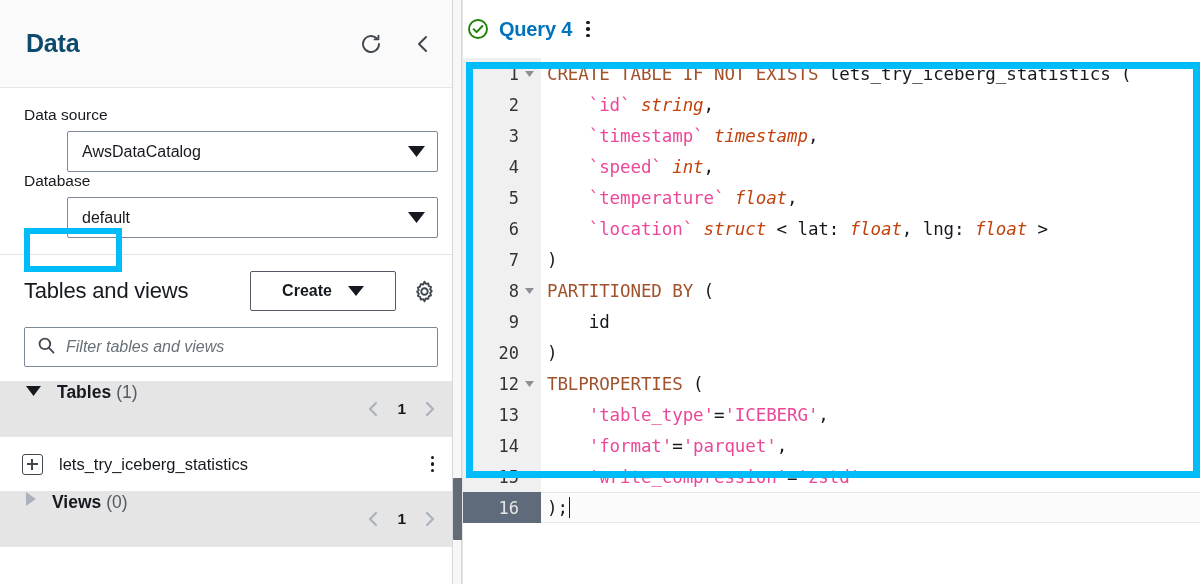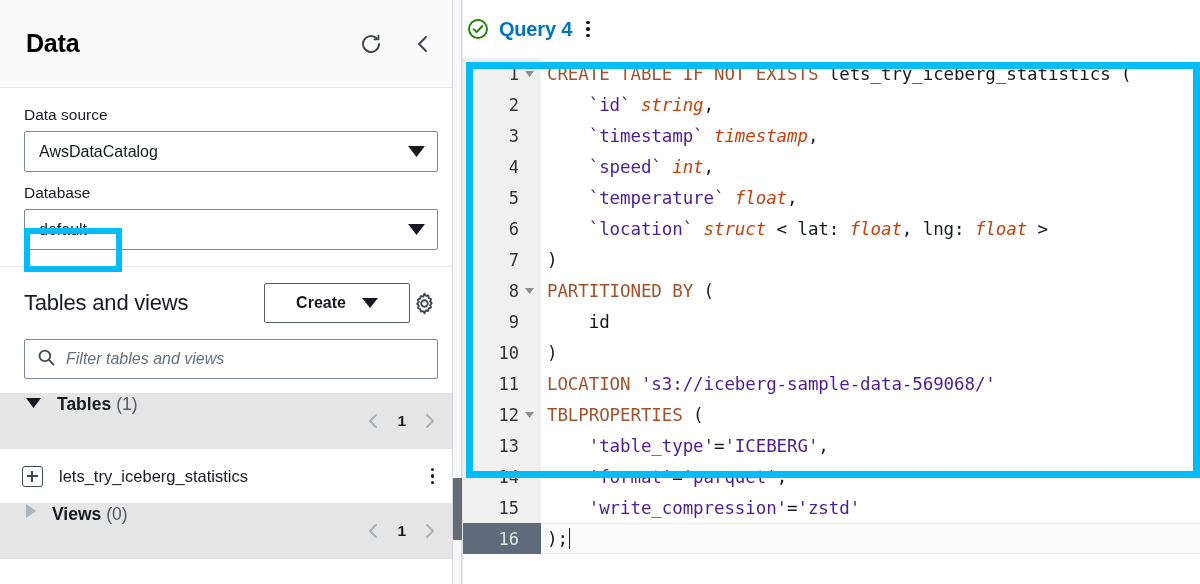--- a/index.html
+++ b/index.html
@@ -17,37 +17,37 @@
     background: #ffffff;
     display: flex; flex-direction: column;
     position: relative;
   }
   .sb-header {
     height: 88px; background: #fafafa;
     border-bottom: 1px solid #e4e6e8;
     display: flex; align-items: center;
     padding: 0 26px 0 26px;
   }
-  .sb-title { font-size: 25px; font-weight: bold; color: #000000; letter-spacing: -0.2px; }
+  .sb-title { font-size: 25px; font-weight: bold; color: #0c4a6e; letter-spacing: -0.2px; }
   .sb-header-actions { margin-left: auto; display: flex; align-items: center; gap: 26px; }
   .icon-btn { width: 26px; height: 26px; display: flex; align-items: center; justify-content: center; cursor: pointer; }
 
   .sb-section-ds { padding: 18px 24px 16px 24px; border-bottom: 1px solid #e4e6e8; background: #fff; }
   .field-label { font-size: 15.5px; color: #16191f; margin-bottom: 7px; }
   .select {
     height: 41px; border: 1px solid #7d8998; border-radius: 2px;
     background: #fff; display: flex; align-items: center;
     padding: 0 12px 0 14px; font-size: 16px; color: #16191f;
-    position: relative; cursor: pointer;
+    position: relative; cursor: pointer; margin-left: 43px;
   }
   .select .caret { margin-left: auto; }
-  .select + .field-label { margin-top: 12px; }
+  .select + .field-label { }
 
   .sb-section-tv { padding: 16px 24px 14px 24px; border-bottom: 1px solid #e4e6e8; background: #fff; }
-  .tv-row { display: flex; align-items: center; }
+  .tv-row { display: flex; align-items: center; gap: 14px; }
   .tv-title { font-size: 22px; color: #16191f; letter-spacing: -0.2px; }
   .create-btn {
     margin-left: auto;
     height: 40px; min-width: 146px;
     border: 1px solid #545b64; border-radius: 2px; background: #fff;
     display: flex; align-items: center; justify-content: center; gap: 16px;
     font-size: 16px; font-weight: bold; color: #16191f; cursor: pointer;
     padding: 0 16px;
   }
   .gear-btn { width: 28px; height: 28px; display:flex; align-items:center; justify-content:center; cursor:pointer; }
@@ -129,21 +129,21 @@
   .code {
     flex: 1; display: flex; align-items: center;
     font-family: "DejaVu Sans Mono", monospace;
     font-size: 17.5px; white-space: pre; color: #16191f;
     padding-left: 6px; letter-spacing: -0.1px;
   }
   .crow.active .code { background: #fbfbfb; box-shadow: inset 0 -1px 0 #e8e8e8, inset 0 1px 0 #e8e8e8; }
 
   .kw   { color: #a0522d; }
   .typ  { color: #c2410c; font-style: italic; }
-  .str  { color: #4c1d95; }
+  .str  { color: #ec4899; }
   .id   { color: #16191f; }
   .caret-cursor { display: inline-block; width: 1px; height: 21px; background: #16191f; vertical-align: -4px; margin-left: 1px; }
 
   
   .hl-box { position: absolute; border: 7px solid #00bdfa; pointer-events: none; z-index: 40; }
   .hl-db  { left: 24px; top: 228px; width: 98px; height: 44px; border-width: 6px; }
   .hl-code { left: 466px; top: 62px; width: 734px; height: 416px; }
 </style>
 </head>
 <body>
@@ -368,31 +368,24 @@
           </div>
           <div class="crow">
             <div class="gutter">
               <span class="n">9</span>
               <span class="fold"></span>
             </div>
             <div class="code"><span class="id">    </span><span class="id">id</span></div>
           </div>
           <div class="crow">
             <div class="gutter">
-              <span class="n">10</span>
+              <span class="n">20</span>
               <span class="fold"></span>
             </div>
             <div class="code"><span class="id">)</span></div>
-          </div>
-          <div class="crow">
-            <div class="gutter">
-              <span class="n">11</span>
-              <span class="fold"></span>
-            </div>
-            <div class="code"><span class="kw">LOCATION</span><span class="id"> </span><span class="str">'s3://iceberg-sample-data-569068/'</span></div>
           </div>
           <div class="crow">
             <div class="gutter">
               <span class="n">12</span>
               <span class="fold">
                 <svg width="9" height="6" viewBox="0 0 9 6">
                   <polygon points="0,0 9,0 4.5,6" fill="#8a8f96"></polygon>
                 </svg>
               </span>
             </div>

